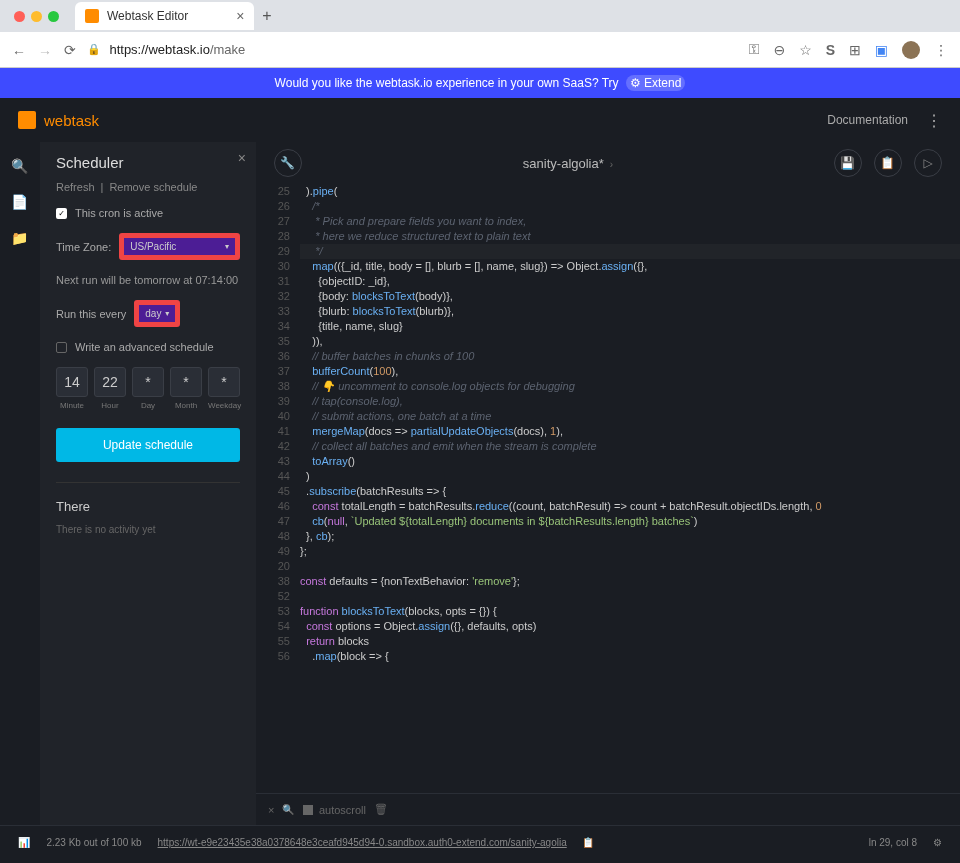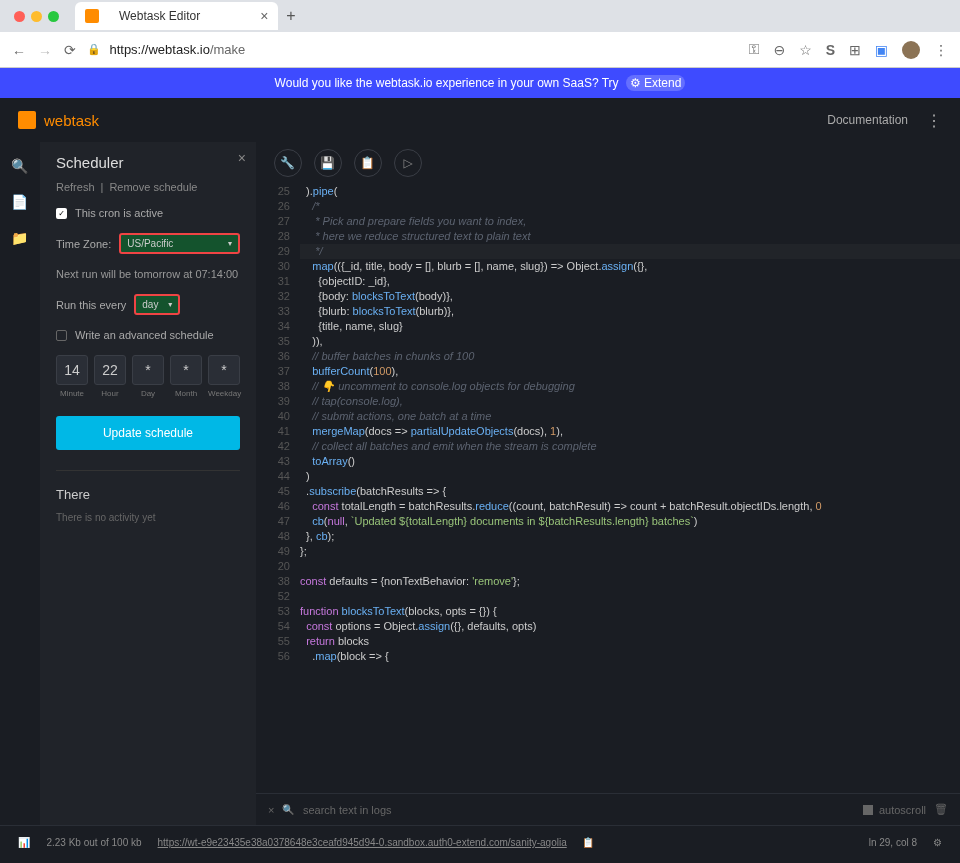--- a/index.html
+++ b/index.html
@@ -4,21 +4,21 @@
 <style>
 * { margin:0; padding:0; box-sizing:border-box; font-family:-apple-system,BlinkMacSystemFont,"Segoe UI",sans-serif; }
 body { width:960px; height:863px; background:#1a1d23; overflow:hidden; }
 
 
 .chrome { background:#dee1e6; }
 .tabbar { height:32px; display:flex; align-items:center; padding:0 8px; background:#dee1e6; }
 .traffic { display:flex; gap:6px; margin-right:16px; margin-left:6px; }
 .dot { width:11px; height:11px; border-radius:50%; }
 .red{background:#ff5f57}.yellow{background:#febc2e}.green{background:#28c840}
-.tab { background:#fff; height:28px; display:flex; align-items:center; padding:3px 10px; border-radius:6px 6px 0 0; gap:20px; font-size:12px; color:#333; }
+.tab { background:#fff; height:28px; display:flex; align-items:center; padding:3px 10px; border-radius:6px 6px 0 0; gap:8px; font-size:12px; color:#333; }
 .tab .favicon{width:14px;height:14px;background:#ff8c00;border-radius:2px}
 .tab-close { font-size:14px; color:#666; margin-left:40px; }
 .newtab { margin-left:8px; color:#555; font-size:16px; }
 .addrbar { height:36px; background:#fff; display:flex; align-items:center; padding:0 12px; gap:12px; border-bottom:1px solid #ccc; }
 .navbtn { color:#666; font-size:14px; }
 .navbtn.disabled{color:#bbb}
 .url-zone { flex:1; display:flex; align-items:center; gap:8px; font-size:13px; color:#222; }
 .lock { color:#7a7a7a; font-size:11px; }
 .url-host{color:#222}.url-path{color:#666}
 .addr-icons{display:flex;gap:14px;align-items:center;color:#666}
@@ -46,21 +46,21 @@
 
 .panel { width:216px; background:#202329; position:relative; padding:12px 16px; color:#ccc; font-size:12px; }
 .panel-close{position:absolute;top:8px;right:10px;color:#888;font-size:14px}
 .panel h3{font-size:15px;font-weight:500;color:#ddd;margin-bottom:10px}
 .panel-links{display:flex;gap:6px;color:#888;font-size:11px;margin-bottom:14px}
 .panel-links span{color:#888}
 .sep{color:#555}
 .row{display:flex;align-items:center;gap:8px;margin-bottom:14px;font-size:11px;color:#aaa}
 .chk{width:11px;height:11px;background:#fff;border-radius:2px;display:inline-flex;align-items:center;justify-content:center;font-size:8px;color:#000}
 .chk.off{background:transparent;border:1px solid #666}
-.sel{background:#14532d;border:2px solid #ef4444;color:#ccc;font-size:10px;padding:3px 6px;border-radius:3px;flex:1;display:flex;justify-content:space-between;align-items:center}
+.sel{background:#4c1d95;border:5px solid #ef4444;color:#ccc;font-size:10px;padding:3px 6px;border-radius:3px;flex:1;display:flex;justify-content:space-between;align-items:center}
 .sel .arr{font-size:8px}
 .nextrun{font-size:11px;color:#999;margin-bottom:14px}
 .cronrow{display:flex;gap:6px;margin-bottom:4px}
 .cronbox{width:32px;height:30px;background:#2a2e36;border:1px solid #3a3e46;display:flex;align-items:center;justify-content:center;font-size:14px;color:#ccc;border-radius:3px}
 .cronlbls{display:flex;gap:6px;margin-bottom:18px;font-size:8px;color:#777}
 .cronlbls span{width:32px;text-align:center}
 .btn-update{width:100%;background:#00b8e6;color:#fff;border:none;padding:10px;font-size:12px;border-radius:3px;margin-bottom:20px}
 .stats-hdr{font-size:13px;color:#ccc;margin-bottom:10px;padding-top:16px;border-top:1px solid #333}
 .stats-body{color:#666;font-size:10px}
 
@@ -196,20 +196,23 @@
       <span>Weekday</span>
     </div>
     <button class="btn-update">Update schedule</button>
     <div class="stats-hdr">There</div>
     <div class="stats-body">There is no activity yet</div>
   </div>
 
   <div class="editor">
     <div class="ed-hdr">
       <div class="circ-btn">🔧</div>
+      <div class="ed-title">
+        <span>sanity-algolia*</span><span class="chev">›</span>
+      </div>
       <div class="circ-btn">💾</div>
       <div class="circ-btn">📋</div>
       <div class="circ-btn">▷</div>
     </div>
     <div class="code-area">
       <div class="gutter" id="gutter">
           <div>25</div>
           <div>26</div>
           <div>27</div>
           <div>28</div>
@@ -240,21 +243,20 @@
           <div>53</div>
           <div>54</div>
           <div>55</div>
           <div>56</div>
         </div>
       <div class="code" id="code"><div>  ).<span class="c-func">pipe</span>(</div><div><span class="c-com">    /*</span></div><div><span class="c-com">     * Pick and prepare fields you want to index,</span></div><div><span class="c-com">     * here we reduce structured text to plain text</span></div><div class="hl"><span class="c-com">     */</span></div><div>    <span class="c-func">map</span>(({_id, title, body = [], blurb = [], name, slug}) =&gt; Object.<span class="c-func">assign</span>({},</div><div>      {objectID: _id},</div><div>      {body: <span class="c-func">blocksToText</span>(body)},</div><div>      {blurb: <span class="c-func">blocksToText</span>(blurb)},</div><div>      {title, name, slug}</div><div>    )),</div><div><span class="c-com">    // buffer batches in chunks of 100</span></div><div>    <span class="c-func">bufferCount</span>(<span class="c-num">100</span>),</div><div><span class="c-com">    // 👇 uncomment to console.log objects for debugging</span></div><div><span class="c-com">    // tap(console.log),</span></div><div><span class="c-com">    // submit actions, one batch at a time</span></div><div>    <span class="c-func">mergeMap</span>(docs =&gt; <span class="c-func">partialUpdateObjects</span>(docs), <span class="c-num">1</span>),</div><div><span class="c-com">    // collect all batches and emit when the stream is complete</span></div><div>    <span class="c-func">toArray</span>()</div><div>  )</div><div>  .<span class="c-func">subscribe</span>(batchResults =&gt; {</div><div>    <span class="c-key">const</span> totalLength = batchResults.<span class="c-func">reduce</span>((count, batchResult) =&gt; count + batchResult.objectIDs.length, <span class="c-num">0</span></div><div>    <span class="c-func">cb</span>(<span class="c-key">null</span>, <span class="c-str">`Updated ${totalLength} documents in ${batchResults.length} batches`</span>)</div><div>  }, <span class="c-func">cb</span>);</div><div>};</div><div></div><div><span class="c-key">const</span> defaults = {nonTextBehavior: <span class="c-str">'remove'</span>};</div><div></div><div><span class="c-key">function</span> <span class="c-func">blocksToText</span>(blocks, opts = {}) {</div><div>  <span class="c-key">const</span> options = Object.<span class="c-func">assign</span>({}, defaults, opts)</div><div>  <span class="c-key">return</span> blocks</div><div>    .<span class="c-func">map</span>(block =&gt; {</div></div>
     </div>
     <div class="logbar">
       <span style="color:#666">×</span>
       <span style="font-size:10px">🔍</span>
-      <span class="srch">search text in logs</span>
       <div class="auto">
         <span style="width:10px;height:10px;background:#666;display:inline-block"></span>
         <span>autoscroll</span>
       </div>
       <span>🗑</span>
     </div>
   </div>
 </div>
 
 <div class="status">

